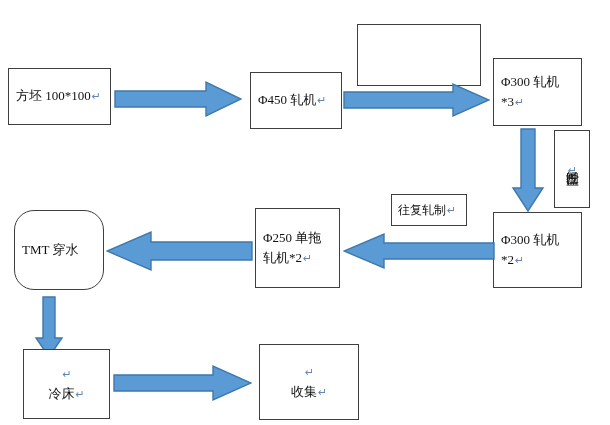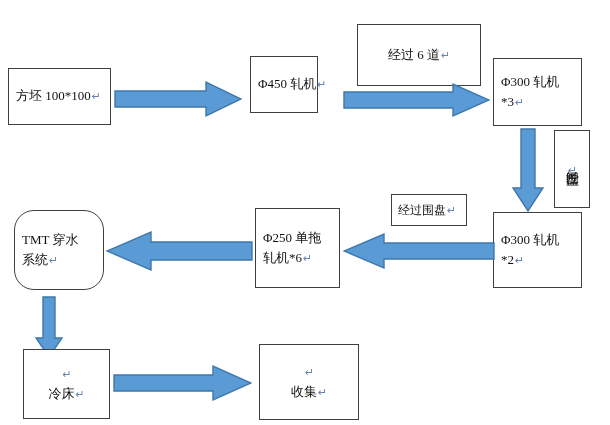--- a/index.html
+++ b/index.html
@@ -74,30 +74,27 @@
       <span>方坯 100*100</span><span class="pil">↵</span>
     </span>
   </div>
 
   <div class="arrow" style="left:114px; top:80px; width:128px; height:38px;">
     <svg viewBox="0 0 128 38" preserveAspectRatio="none">
       <polygon points="1,11 92,11 92,2 127,19 92,36 92,27 1,27" fill="#5B9BD5" stroke="#3E78AC" stroke-width="1.4" stroke-linejoin="miter"></polygon>
     </svg>
   </div>
 
-  <div class="box" style="left:250px; top:56px; width:68px; height:57px;">
+  <div class="box" style="left:250px; top:72px; width:92px; height:57px;">
     <span class="ln">
       <span>Φ450 轧机</span><span class="pil">↵</span>
     </span>
   </div>
 
   <div class="box center" style="left:357px; top:24px; width:124px; height:62px;">
-    <span class="ln">
-      <span>经过 6 道</span><span class="pil">↵</span>
-    </span>
   </div>
 
   <div class="arrow" style="left:343px; top:82px; width:147px; height:36px;">
     <svg viewBox="0 0 147 36" preserveAspectRatio="none">
       <polygon points="1,10 110,10 110,2 146,18 110,34 110,26 1,26" fill="#5B9BD5" stroke="#3E78AC" stroke-width="1.4" stroke-linejoin="miter"></polygon>
     </svg>
   </div>
 
   <div class="box lead" style="left:493px; top:58px; width:89px; height:68px;">
     <span class="ln">Φ300 轧机</span>
@@ -120,48 +117,45 @@
 
   <div class="box lead" style="left:493px; top:212px; width:89px; height:76px;">
     <span class="ln">Φ300 轧机</span>
     <span class="ln">
       <span>*2</span><span class="pil">↵</span>
     </span>
   </div>
 
   <div class="box" style="left:391px; top:194px; width:76px; height:32px; padding:2px 6px;">
     <span class="ln" style="font-size:12px;">
-      <span>经过围盘</span><span class="pil">↵</span>
+      <span>往复轧制</span><span class="pil">↵</span>
     </span>
   </div>
 
   <div class="arrow" style="left:343px; top:232px; width:152px; height:38px;">
     <svg viewBox="0 0 152 38" preserveAspectRatio="none">
       <polygon points="151,11 41,11 41,2 1,19 41,36 41,27 151,27" fill="#5B9BD5" stroke="#3E78AC" stroke-width="1.4" stroke-linejoin="miter"></polygon>
     </svg>
   </div>
 
   <div class="box lead" style="left:255px; top:208px; width:85px; height:80px;">
     <span class="ln">Φ250 单拖</span>
     <span class="ln">
-      <span>轧机*6</span><span class="pil">↵</span>
+      <span>轧机*2</span><span class="pil">↵</span>
     </span>
   </div>
 
   <div class="arrow" style="left:106px; top:230px; width:147px; height:42px;">
     <svg viewBox="0 0 147 42" preserveAspectRatio="none">
       <polygon points="146,12 45,12 45,2 1,21 45,40 45,30 146,30" fill="#5B9BD5" stroke="#3E78AC" stroke-width="1.4" stroke-linejoin="miter"></polygon>
     </svg>
   </div>
 
   <div class="box lead" style="left:14px; top:210px; width:90px; height:80px;border-radius:20px;">
     <span class="ln">TMT 穿水</span>
-    <span class="ln">
-      <span>系统</span><span class="pil">↵</span>
-    </span>
   </div>
 
   <div class="arrow" style="left:34px; top:296px; width:30px; height:62px;">
     <svg viewBox="0 0 30 62" preserveAspectRatio="none">
       <polygon points="9,1 21,1 21,42 28,42 15,61 2,42 9,42" fill="#5B9BD5" stroke="#3E78AC" stroke-width="1.4" stroke-linejoin="miter"></polygon>
     </svg>
   </div>
 
   <div class="box center" style="left:23px; top:349px; width:87px; height:70px;">
     <span class="ln">

